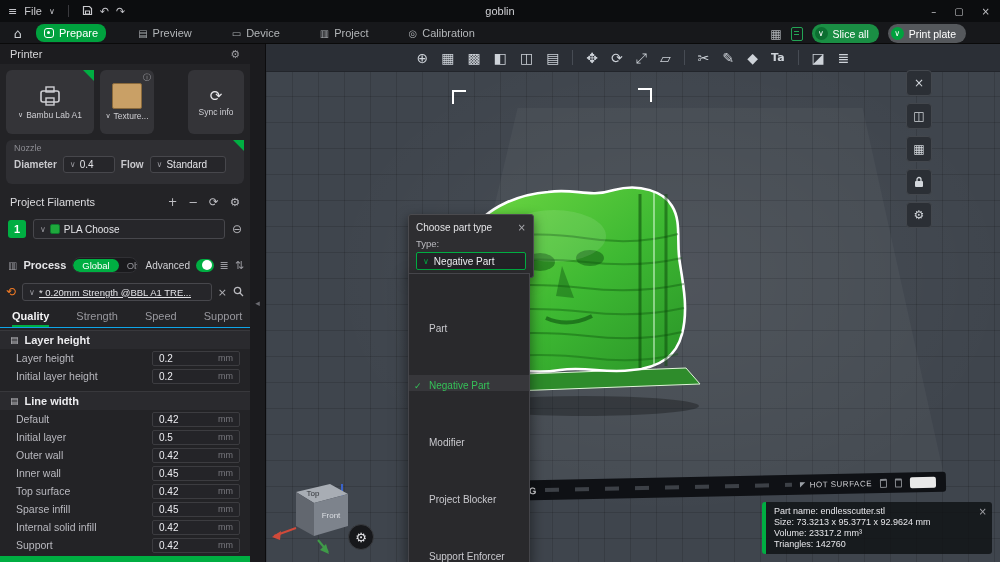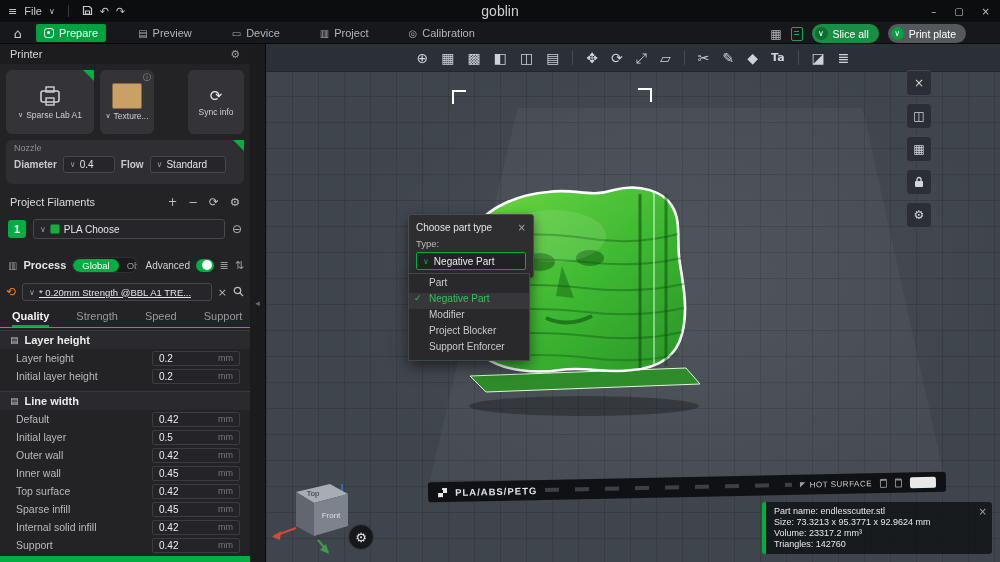--- a/index.html
+++ b/index.html
@@ -5,30 +5,30 @@
   html,body{margin:0;padding:0;background:#000;}
   *{box-sizing:border-box;font-family:"Liberation Sans","DejaVu Sans",sans-serif;}
   .icon{font-family:"DejaVu Sans",sans-serif;}
   .app{position:relative;width:1000px;height:562px;overflow:hidden;background:#151517;}
 
   
   .titlebar{position:absolute;left:0;top:0;width:1000px;height:22px;background:#0c0d0f;display:flex;align-items:center;color:#c9c9cd;}
   .tb-left{display:flex;align-items:center;gap:7px;padding-left:8px;font-size:11px;}
   .tb-sep{width:1px;height:12px;background:#3a3a3e;margin:0 6px;}
   .tb-ic{font-size:11px;color:#c3c3c8;cursor:default;}
-  .tb-title{position:absolute;left:0;right:0;text-align:center;font-size:14px;color:#cfcfd3;pointer-events:none;}
+  .tb-title{position:absolute;left:0;right:0;text-align:center;font-size:11px;color:#cfcfd3;pointer-events:none;}
   .tb-win{position:absolute;right:10px;top:0;height:22px;display:flex;align-items:center;gap:18px;font-size:10px;color:#c2c2c6;}
 
   
   .tabbar{position:absolute;left:0;top:22px;width:1000px;height:22px;background:#17181b;border-bottom:1px solid #0a0a0a;}
   .home{position:absolute;left:8px;top:2px;width:20px;height:18px;display:flex;align-items:center;justify-content:center;color:#cdd1d5;font-size:13px;}
   .nav-tabs{position:absolute;left:36px;top:1px;height:20px;display:flex;align-items:center;gap:24px;}
   .nav-tab{display:flex;align-items:center;gap:5px;font-size:11px;color:#b3b6b9;height:18px;padding:0 8px;}
   .nav-tab .ticn{font-size:10px;color:#a9acb0;}
-  .nav-tab.active{background:#00a13e;border-radius:2px;color:#fff;}
+  .nav-tab.active{background:#00a13e;border-radius:8px;color:#fff;}
   .prep-ic{width:10px;height:10px;border:1.6px solid #fff;border-radius:3px;position:relative;}
   .prep-ic::after{content:"";position:absolute;left:2px;top:2px;width:3px;height:3px;background:#fff;border-radius:50%;}
   .tab-right{position:absolute;right:34px;top:2px;height:19px;display:flex;align-items:center;gap:9px;}
   .tr-ic{font-size:12px;color:#aeb2b6;}
   .slice-file{width:12px;height:14px;border:1.6px solid #23a455;border-radius:2px;position:relative;}
   .slice-file::after{content:"";position:absolute;left:2px;top:3px;width:5px;height:1.5px;background:#23a455;box-shadow:0 3px 0 #23a455;}
   .pill{height:19px;border-radius:10px;display:flex;align-items:center;gap:5px;padding:0 10px 0 3px;font-size:10.5px;color:#fff;cursor:pointer;}
   .pill .circ{width:13px;height:13px;border-radius:50%;display:flex;align-items:center;justify-content:center;font-size:8px;color:#fff;}
   .pill-green{background:#1a8e44;} .pill-green .circ{background:#0c6e31;}
   .pill-gray{background:#55585c;} .pill-gray .circ{background:#00a13e;}
@@ -119,21 +119,21 @@
   
   .dialog{position:absolute;left:142px;top:170px;width:126px;background:#2e2e31;border:1px solid #4b4b4f;border-radius:3px;box-shadow:0 4px 12px rgba(0,0,0,0.5);padding:5px 7px 7px;}
   .dlg-head{display:flex;align-items:center;height:14px;}
   .dlg-title{flex:1;font-size:10px;color:#e2e2e5;}
   .dlg-close{font-size:10px;color:#a7a7ac;}
   .dlg-type{font-size:9.5px;color:#bcbcc1;margin-top:4px;}
   .dlg-combo{margin-top:3px;height:18px;border:1px solid #00ae42;background:#232327;border-radius:2px;display:flex;align-items:center;gap:5px;padding:0 6px;}
   .dlg-combo .chev{font-size:8px;color:#00ae42;}
   .dlg-combo .sel{font-size:10px;color:#ececf0;}
   .dropdown{position:absolute;left:142px;top:229px;width:122px;background:#29292c;border:1px solid #45454a;box-shadow:0 5px 14px rgba(0,0,0,0.55);padding:3px 0;}
-  .mi{position:relative;height:16px;display:flex;align-items:flex-start;padding-left:20px;font-size:10px;color:#c9c9ce;}
+  .mi{position:relative;height:16px;display:flex;align-items:flex-end;padding-left:20px;font-size:10px;color:#c9c9ce;margin-top:41px;}
   .mi.checked{background:#37373b;color:#35c158;}
   .mi .mk{position:absolute;left:5px;font-size:9px;color:#35c158;}
 
   
   .vp-right{position:absolute;left:640px;top:26px;display:flex;flex-direction:column;gap:7px;}
   .rbtn{width:26px;height:26px;background:#2b2f35;border:1px solid #43474d;border-radius:4px;display:flex;align-items:center;justify-content:center;font-size:12px;color:#d3d7dc;cursor:pointer;}
 
   
   .gizmo{position:absolute;left:0px;top:426px;}
   .gearbtn{position:absolute;left:82px;top:480px;width:26px;height:26px;border-radius:50%;background:#17181b;border:1px solid #3a3c40;display:flex;align-items:center;justify-content:center;font-size:13px;color:#e6e6ea;}
@@ -217,21 +217,21 @@
     <div class="printer-row">
       <div class="pcard main">
         <span class="tri"></span>
         <svg width="26" height="24" viewBox="0 0 26 24">
             <rect x="4" y="7" width="18" height="11" rx="2" fill="none" stroke="#cfcfd4" stroke-width="1.6"></rect>
             <rect x="9" y="3" width="8" height="5" fill="none" stroke="#cfcfd4" stroke-width="1.4"></rect>
             <rect x="9" y="14" width="8" height="7" fill="none" stroke="#cfcfd4" stroke-width="1.4"></rect>
           </svg>
         <span class="lbl">
             <span class="icon" style="font-size:7px">∨</span>
-            <span>Sparse Lab A1</span>
+            <span>Bambu Lab A1</span>
           </span>
       </div>
       <div class="pcard tex">
         <span class="info-dot icon">ⓘ</span>
         <span class="texsq"></span>
         <span class="lbl">
             <span class="icon" style="font-size:7px">∨</span>
             <span>Texture...</span>
           </span>
       </div>

